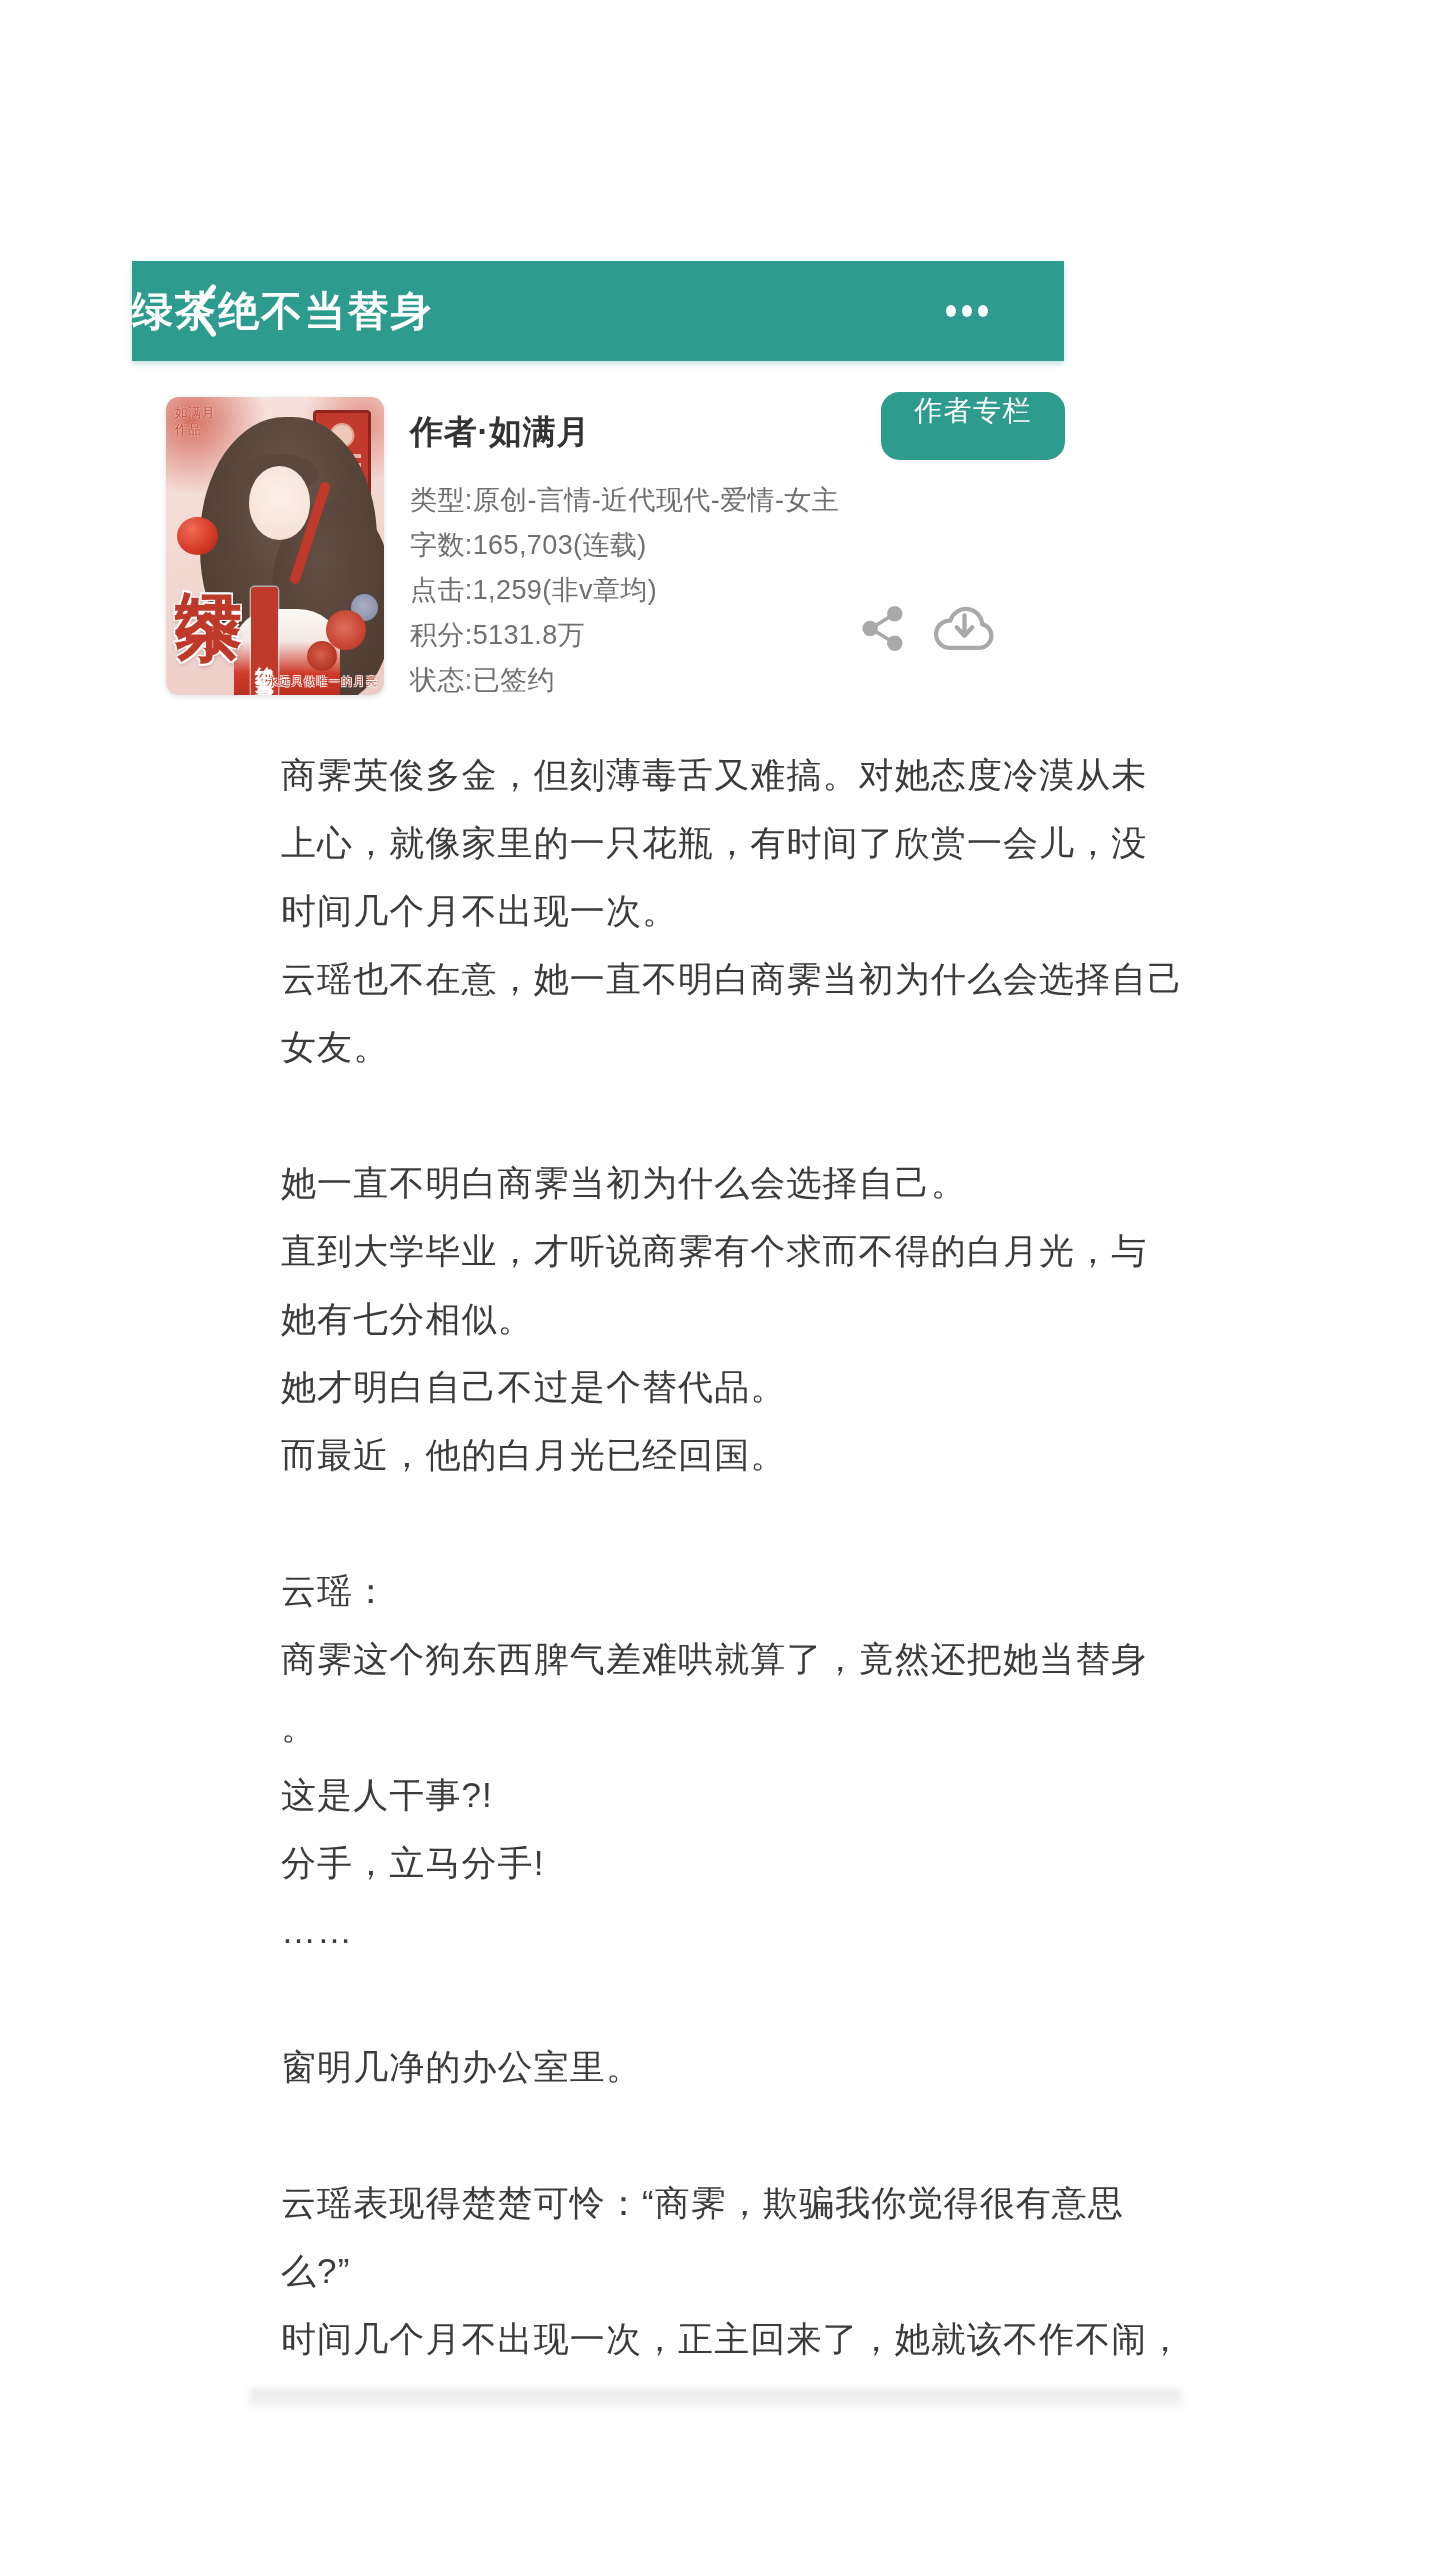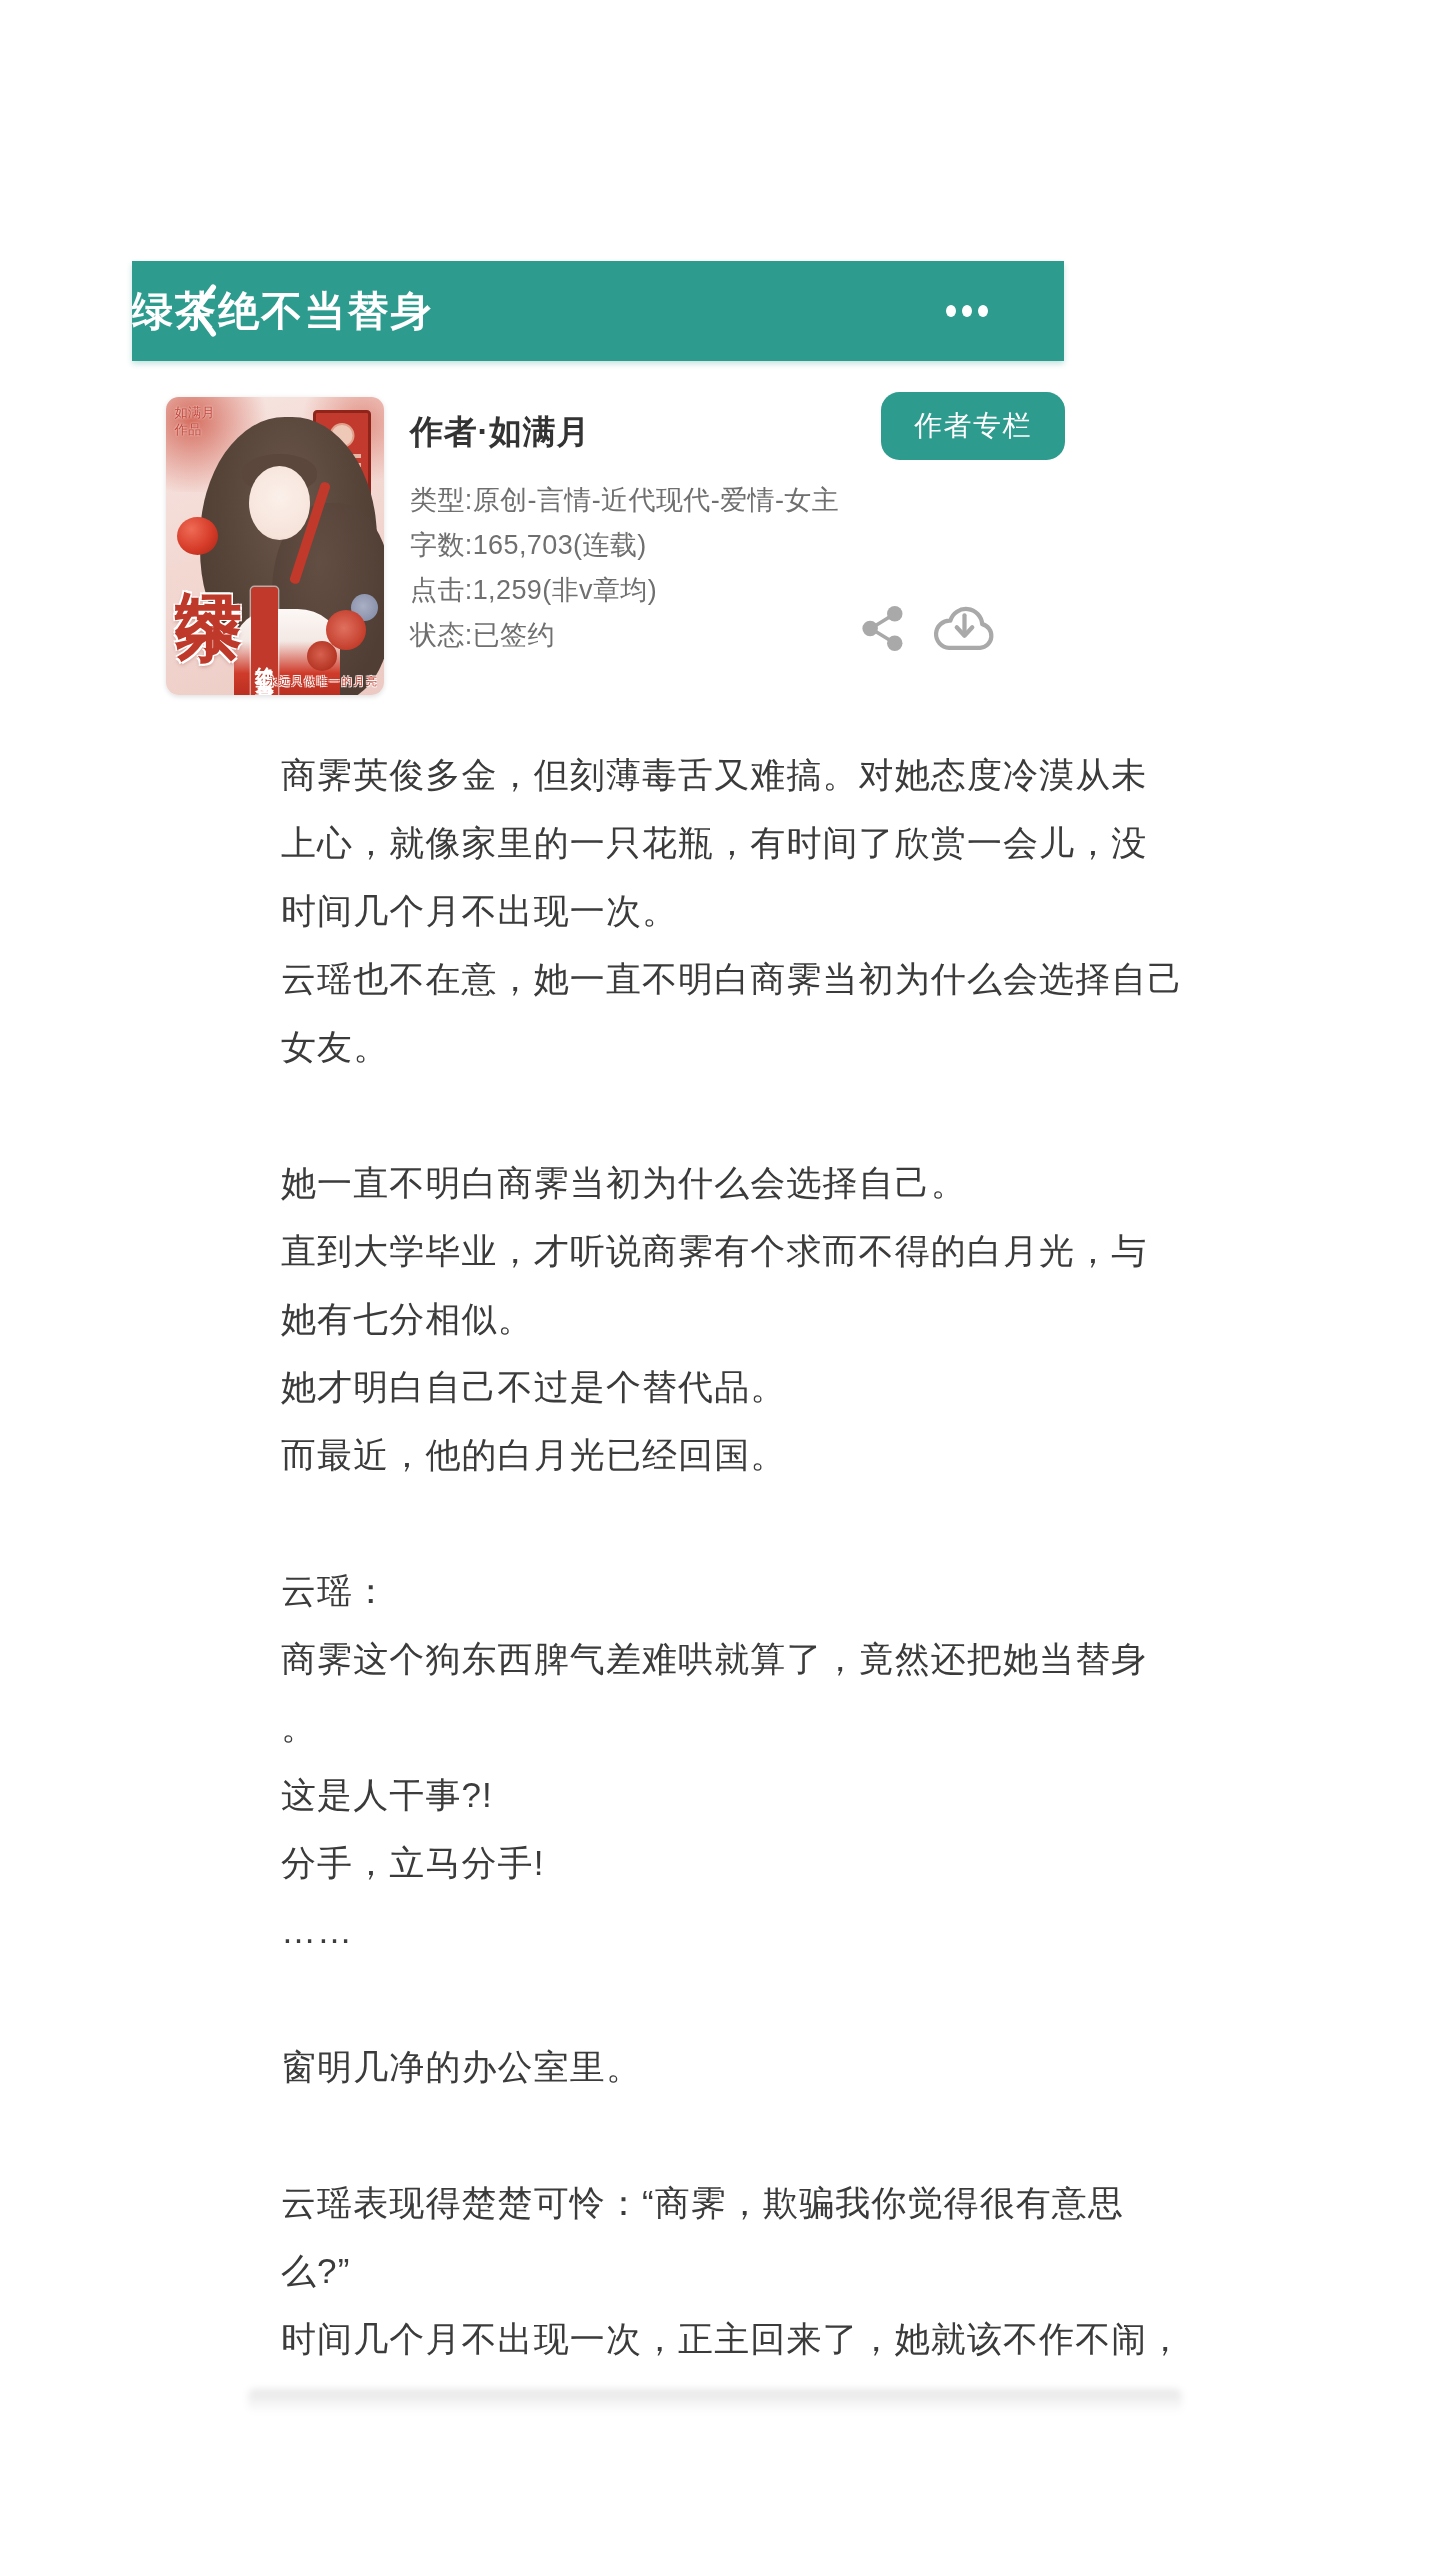--- a/index.html
+++ b/index.html
@@ -87,21 +87,21 @@
     text-shadow:-0.7px -0.7px 0 #fff,0.7px -0.7px 0 #fff,-0.7px 0.7px 0 #fff,0.7px 0.7px 0 #fff;
     margin-top:40px;
   }
 
   .author-line{
     position:absolute;left:410px;top:410px;font-size:33px;color:#333333;
     font-weight:700;letter-spacing:0.7px;white-space:nowrap;
   }
   .badge{
     position:absolute;left:881px;top:392px;width:184px;height:68px;background:#2d9b8d;
-    border-radius:18.4px;display:flex;align-items:center;justify-content:center;
+    border-radius:18.4px;display:flex;align-items:flex-start;justify-content:center;
     color:#fff;font-size:28px;letter-spacing:1.4px;cursor:pointer;
   }
   .meta{position:absolute;left:410px;top:478px;}
   .meta-line{height:45px;line-height:45px;font-size:27px;color:#6f6f6f;
     letter-spacing:0.4px;white-space:nowrap;}
 
   .share-icon{position:absolute;left:861px;top:605px;width:45px;height:47px;cursor:pointer;}
   .download-icon{position:absolute;left:932px;top:601px;width:65px;height:54px;cursor:pointer;}
 
   
@@ -162,20 +162,21 @@
 
   <div class="author-line">作者·如满月</div>
   <div class="badge">
     <span>作者专栏</span>
   </div>
 
   <div class="meta">
     <div class="meta-line">类型:原创-言情-近代现代-爱情-女主</div>
     <div class="meta-line">字数:165,703(连载)</div>
     <div class="meta-line">点击:1,259(非v章均)</div>
+    <div class="meta-line">积分:5131.8万</div>
     <div class="meta-line">状态:已签约</div>
   </div>
 
   <div class="share-icon">
     <svg width="45" height="47" viewBox="0 0 64 66">
       <line x1="14" y1="33" x2="48" y2="12" stroke="#a9a9a9" stroke-width="5"></line>
       <line x1="14" y1="33" x2="48" y2="54" stroke="#a9a9a9" stroke-width="5"></line>
       <circle cx="48" cy="12" r="11" fill="#a9a9a9"></circle>
       <circle cx="13" cy="33" r="11" fill="#a9a9a9"></circle>
       <circle cx="48" cy="54" r="11" fill="#a9a9a9"></circle>

